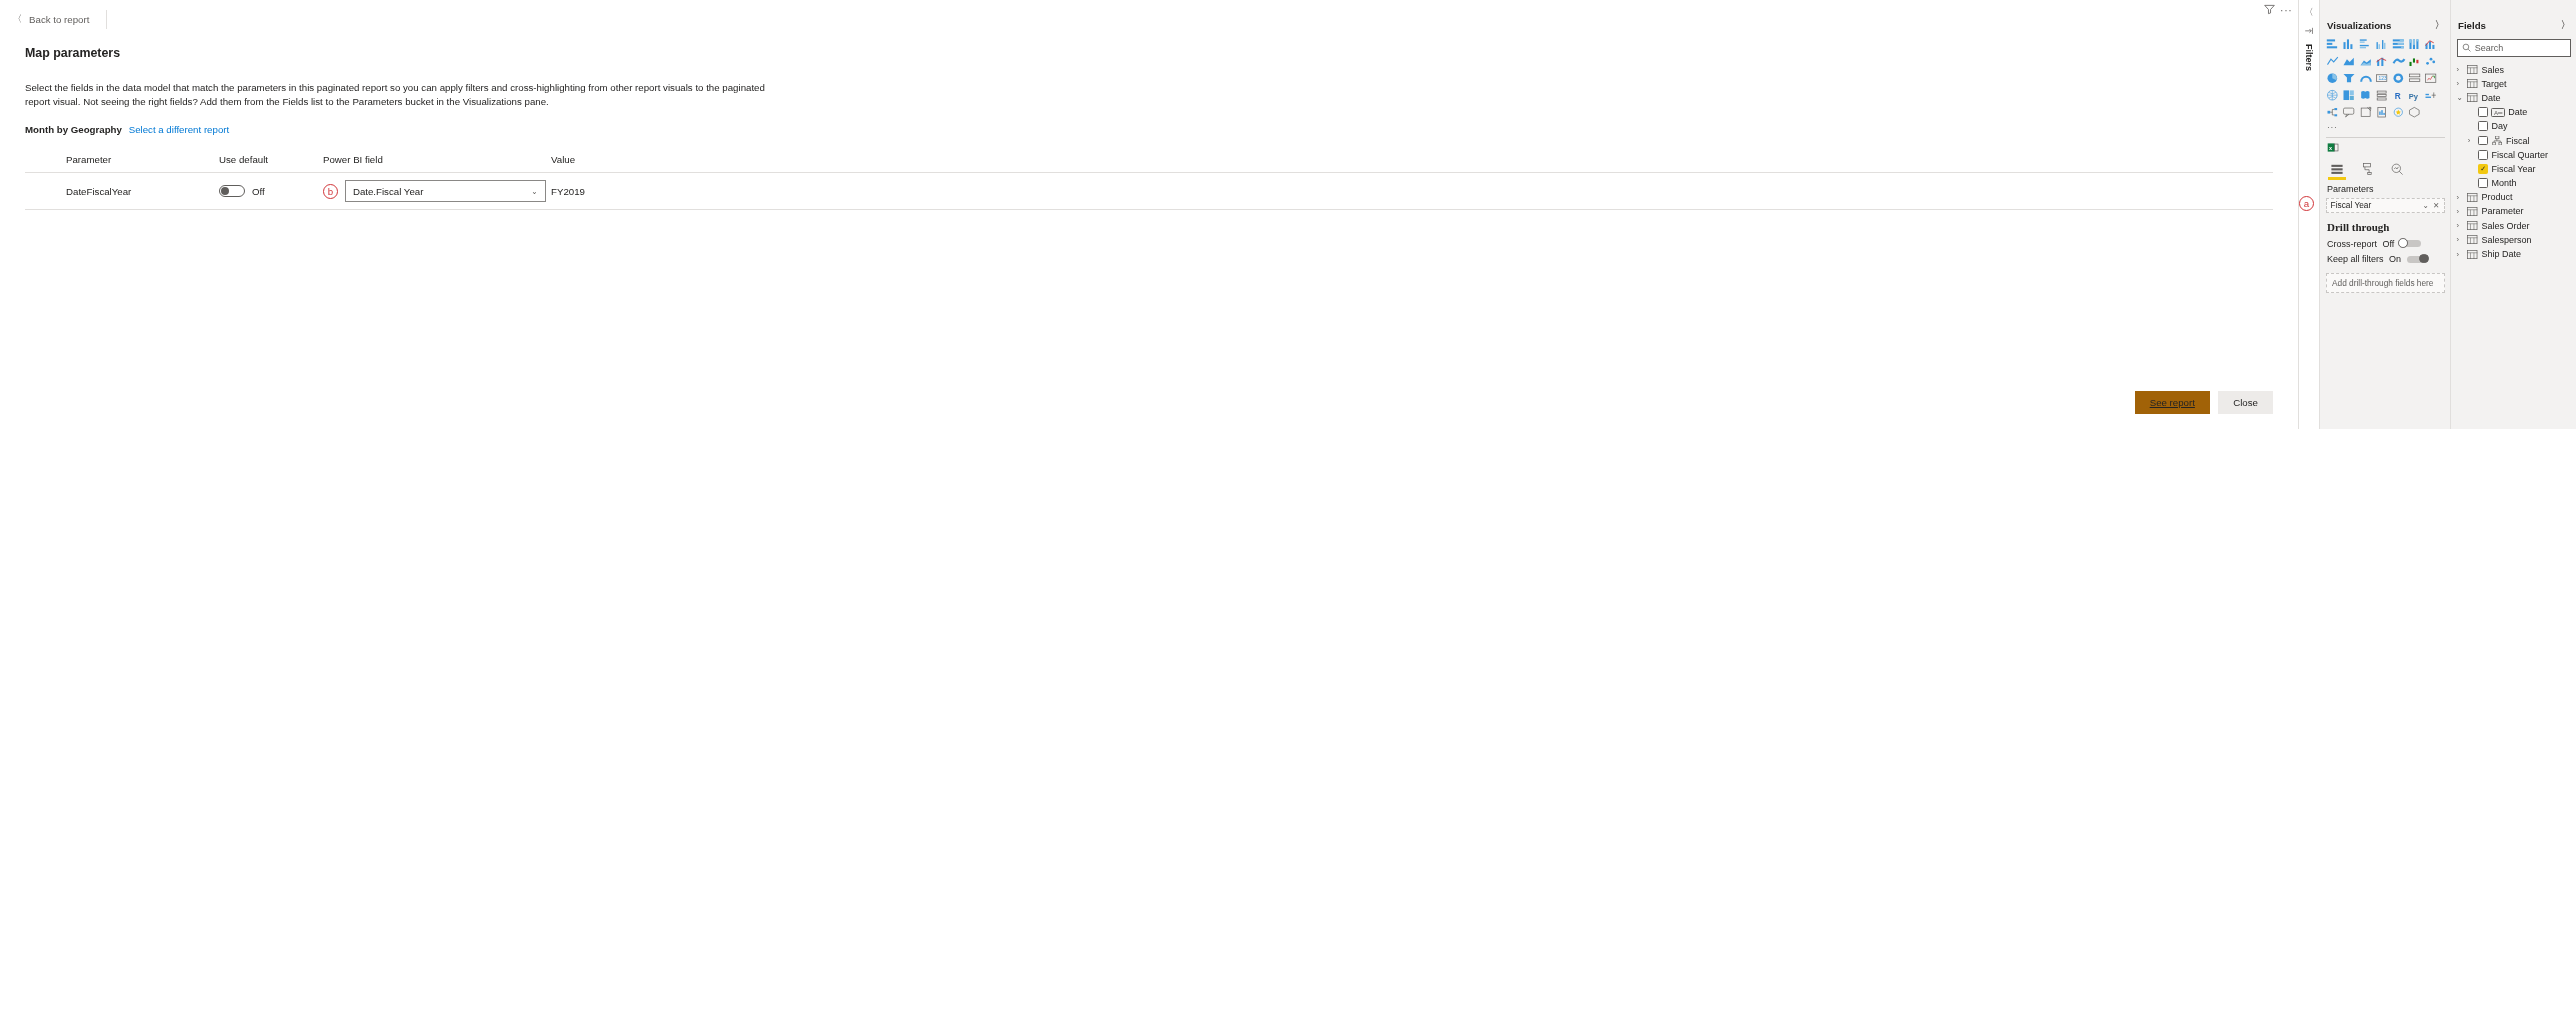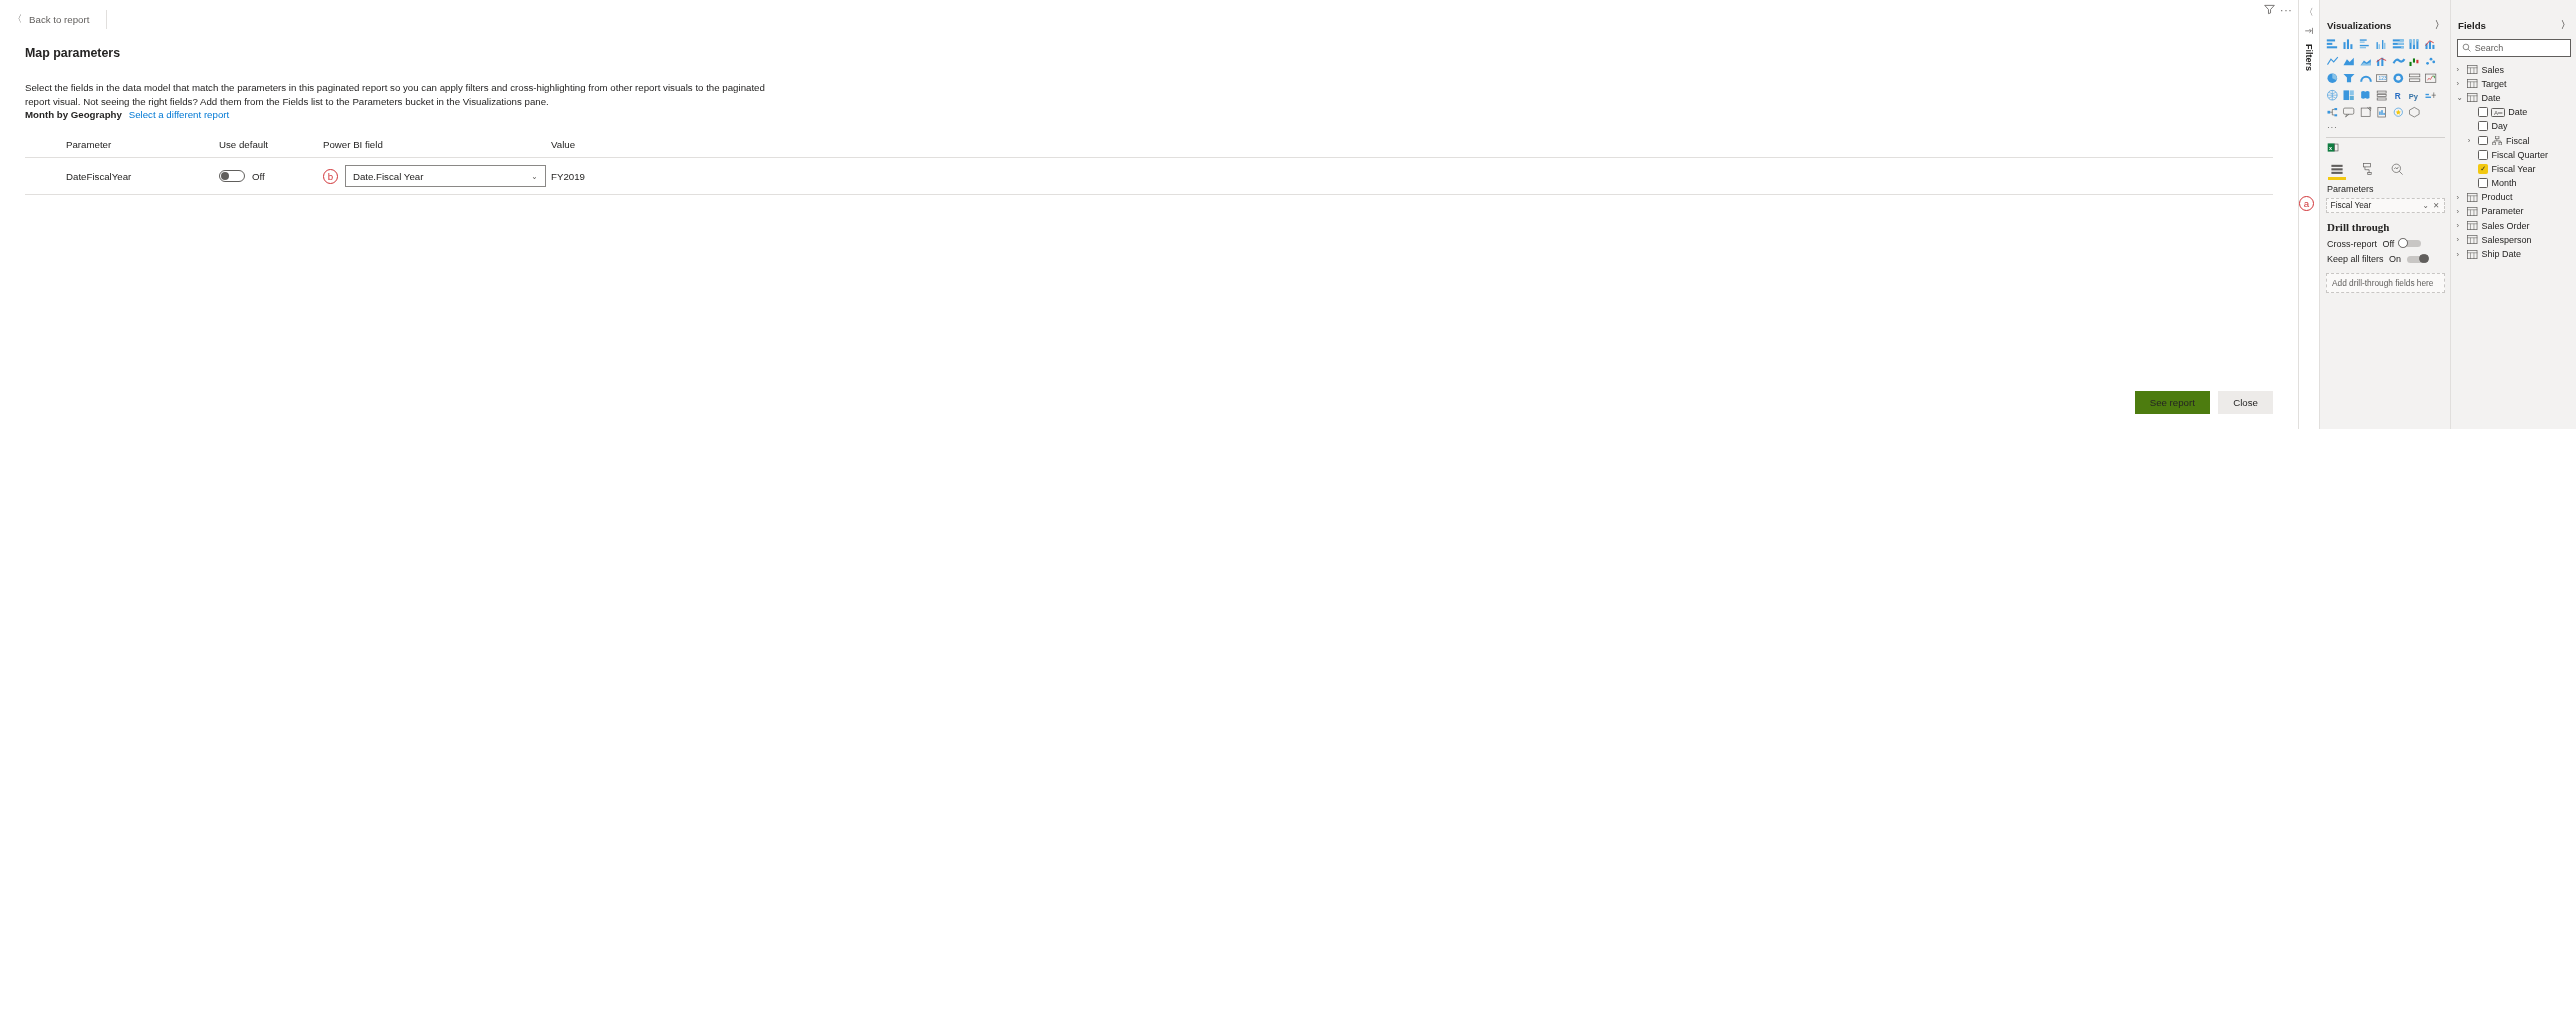--- a/index.html
+++ b/index.html
@@ -38,21 +38,21 @@
     font-size: 9.7px;
   }
   .back-row .chev { font-size: 9.7px; color: #605e5c; }
   .back-row .div { width: 0.7px; height: 19.4px; background: #e1dfdd; margin-left: 9.7px; }
   .content {
     padding: 9.7px 25px 0 25px;
     flex: 1;
     overflow: auto;
   }
   .content h2 { font-size: 12.4px; font-weight: 600; margin-bottom: 21px; }
-  .content .desc { font-size: 9.7px; color: #252423; line-height: 1.45; max-width: 740px; }
+  .content .desc { font-size: 9.7px; color: #252423; line-height: 1.45; max-width: 740px; margin-bottom: 15px; }
   .report-line { font-size: 9.7px; margin-bottom: 12.4px; }
   .report-line .rname { font-weight: 600; }
   .report-line .link { color: #0078d4; cursor: pointer; margin-left: 4.1px; }
   table.params {
     width: 100%;
     border-collapse: collapse;
     font-size: 9.7px;
   }
   table.params th {
     text-align: left;
@@ -122,21 +122,21 @@
   }
   .btn {
     height: 23.5px;
     padding: 0 15px;
     font-size: 9.7px;
     border: none;
     cursor: pointer;
     display: flex;
     align-items: center;
   }
-  .btn-primary { background: #4d7c0f; color: #252423; }
+  .btn-primary { background: #a16207; color: #252423; text-decoration: underline; }
   .btn-secondary { background: #edebe9; color: #252423; }
 
   
   .filters-rail {
     width: 21px;
     border-left: 0.7px solid #e1dfdd;
     background: #fff;
     display: flex;
     flex-direction: column;
     align-items: center;

